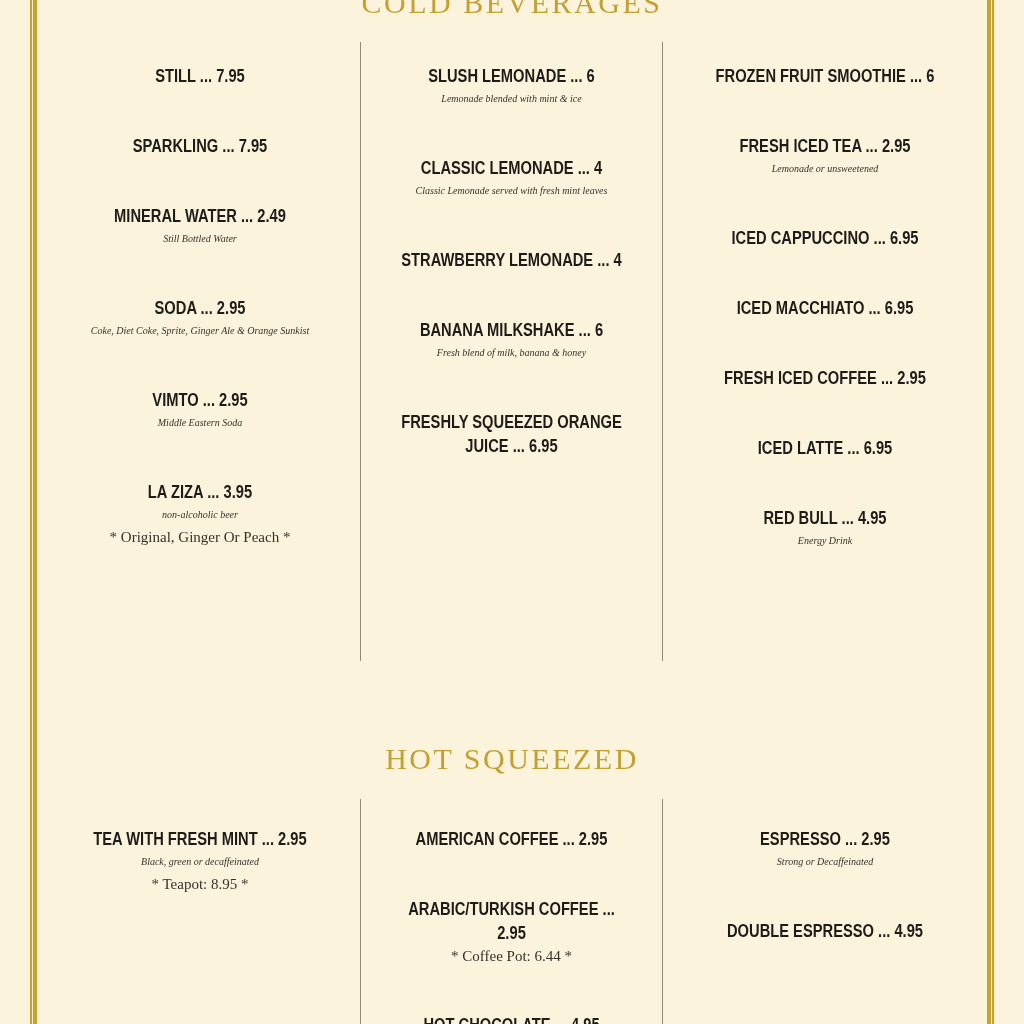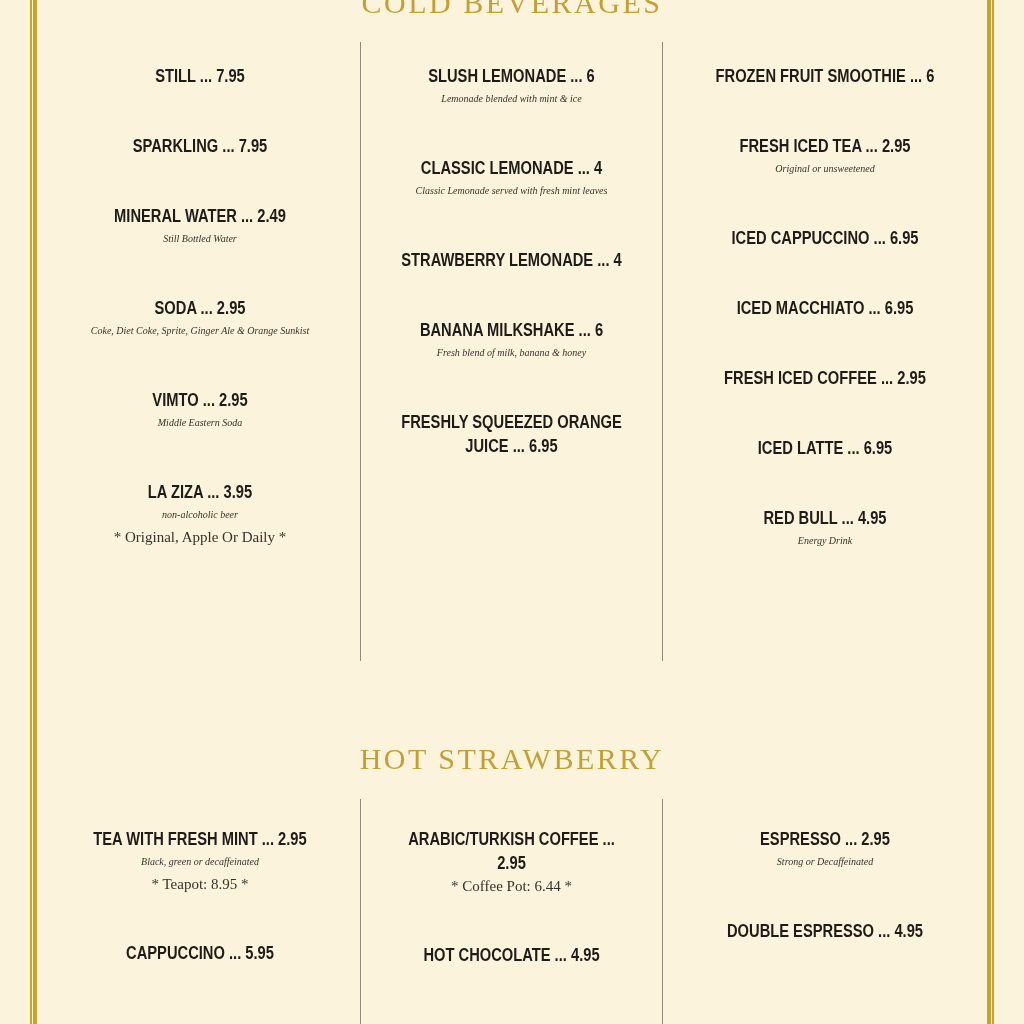--- a/index.html
+++ b/index.html
@@ -111,21 +111,21 @@
         <div class="item-title">SODA ... 2.95</div>
         <div class="item-desc">Coke, Diet Coke, Sprite, Ginger Ale &amp; Orange Sunkist</div>
       </div>
       <div class="item">
         <div class="item-title">VIMTO ... 2.95</div>
         <div class="item-desc">Middle Eastern Soda</div>
       </div>
       <div class="item">
         <div class="item-title">LA ZIZA ... 3.95</div>
         <div class="item-desc">non-alcoholic beer</div>
-        <div class="item-note">* Original, Apple Or Daily *</div>
+        <div class="item-note">* Original, Ginger Or Peach *</div>
       </div>
     </div>
 
     <div class="col middle">
       <div class="item">
         <div class="item-title">SLUSH LEMONADE ... 6</div>
         <div class="item-desc">Lemonade blended with mint &amp; ice</div>
       </div>
       <div class="item">
         <div class="item-title">CLASSIC LEMONADE ... 4</div>
@@ -142,56 +142,56 @@
         <div class="item-title">FRESHLY SQUEEZED ORANGE JUICE ... 6.95</div>
       </div>
     </div>
 
     <div class="col last">
       <div class="item">
         <div class="item-title">FROZEN FRUIT SMOOTHIE ... 6</div>
       </div>
       <div class="item">
         <div class="item-title">FRESH ICED TEA ... 2.95</div>
-        <div class="item-desc">Original or unsweetened</div>
+        <div class="item-desc">Lemonade or unsweetened</div>
       </div>
       <div class="item">
         <div class="item-title">ICED CAPPUCCINO ... 6.95</div>
       </div>
       <div class="item">
         <div class="item-title">ICED MACCHIATO ... 6.95</div>
       </div>
       <div class="item">
         <div class="item-title">FRESH ICED COFFEE ... 2.95</div>
       </div>
       <div class="item">
         <div class="item-title">ICED LATTE ... 6.95</div>
       </div>
       <div class="item">
         <div class="item-title">RED BULL ... 4.95</div>
         <div class="item-desc">Energy Drink</div>
       </div>
     </div>
   </div>
 
-  <div class="section-title hot">HOT STRAWBERRY</div>
+  <div class="section-title hot">HOT SQUEEZED</div>
 
   <div class="menu-columns hot">
     <div class="col first">
       <div class="item">
         <div class="item-title">TEA WITH FRESH MINT ... 2.95</div>
         <div class="item-desc">Black, green or decaffeinated</div>
         <div class="item-note">* Teapot: 8.95 *</div>
       </div>
-      <div class="item">
-        <div class="item-title">CAPPUCCINO ... 5.95</div>
-      </div>
     </div>
 
     <div class="col middle">
+      <div class="item">
+        <div class="item-title">AMERICAN COFFEE ... 2.95</div>
+      </div>
       <div class="item">
         <div class="item-title">ARABIC/TURKISH COFFEE ... 2.95</div>
         <div class="item-note">* Coffee Pot: 6.44 *</div>
       </div>
       <div class="item">
         <div class="item-title">HOT CHOCOLATE ... 4.95</div>
       </div>
     </div>
 
     <div class="col last">

